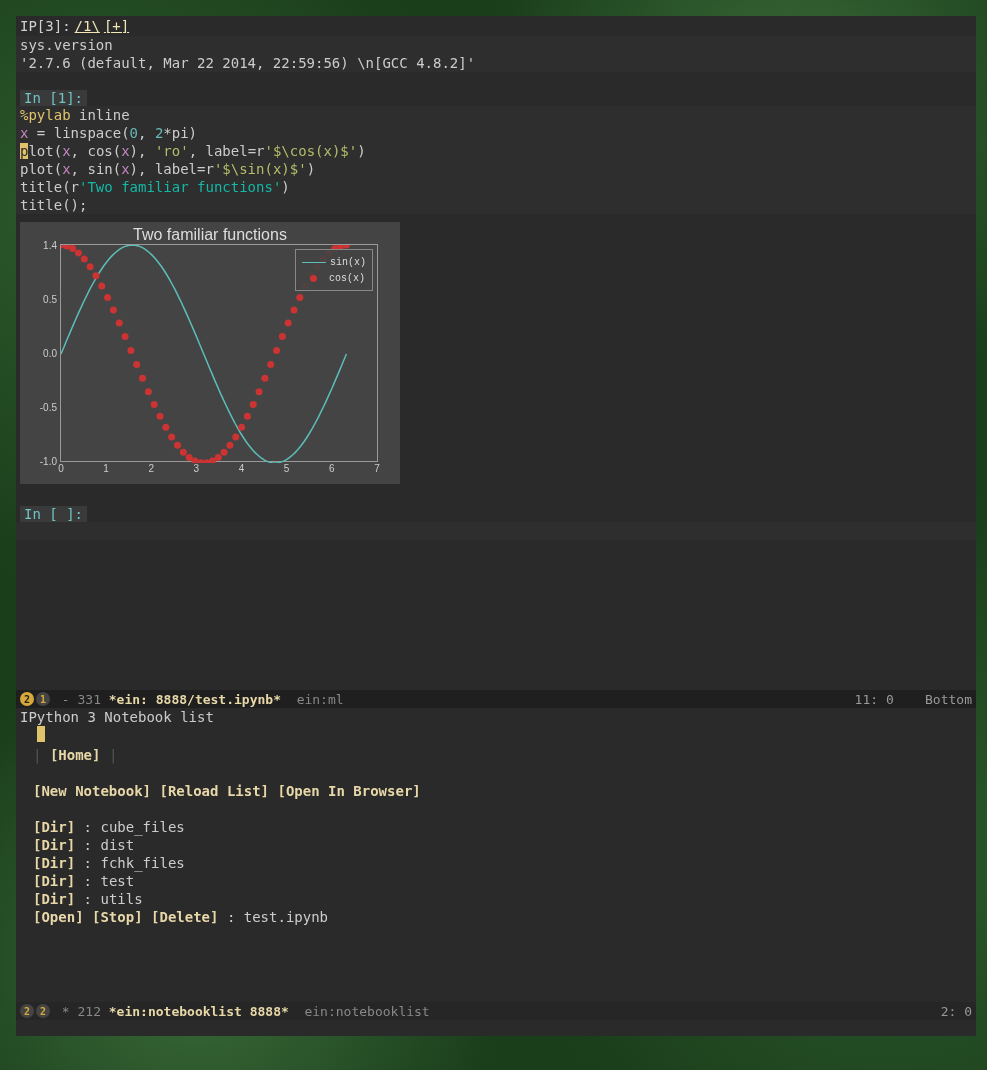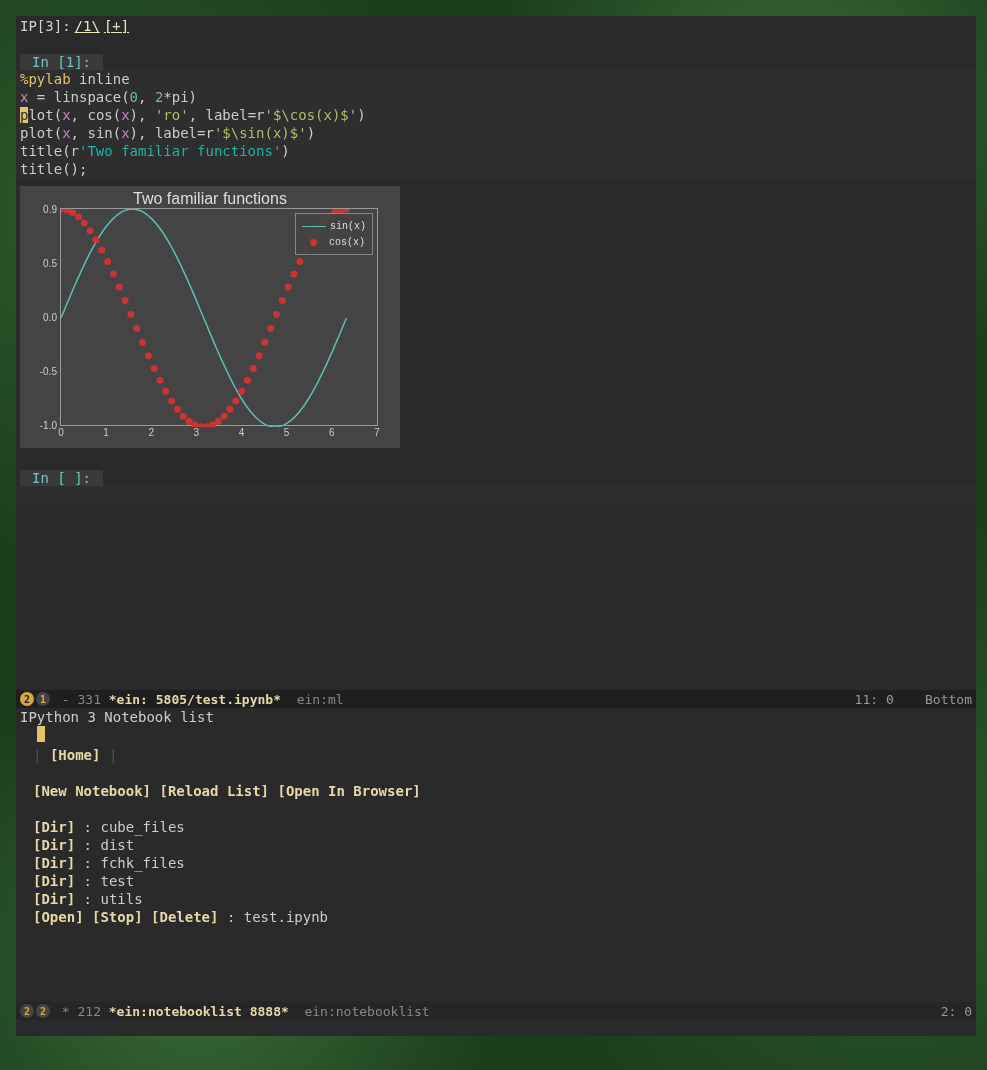--- a/index.html
+++ b/index.html
@@ -41,21 +41,21 @@
   display: flex;
   gap: 4px;
 }
 .tab-line .ip { color: #d0d0d0; }
 .tab-line .under { text-decoration: underline; color: #f0e6b8; }
 .cell-area { background: #2e2e2e; }
 .out-line { color: #ccc; padding: 0 4px; line-height: 18px; }
 .in-prompt {
   background: #3a3a3a;
   color: #6ec3c3;
-  padding: 0 12px;
+  padding: 0 4px;
   display: inline-block;
   margin: 0 0 0 4px;
 }
 .code-line { padding: 0 4px; line-height: 18px; white-space: pre; }
 .kw { color: #e0c46c; }
 .var { color: #c586c0; }
 .num { color: #65b8b8; }
 .str { color: #b5bd68; }
 .str2 { color: #14b8a6; }
 .plain { color: #ccc; }
@@ -153,20 +153,24 @@
 
 <div class="window">
 
   <div class="pane pane-top">
     <div class="tab-line">
       <span class="ip">IP[3]:</span>
       <span class="under">/1\</span>
       <span class="under">[+]</span>
     </div>
 
+    <div class="cell-area">
+      <div class="out-line">sys.version</div>
+      <div class="out-line">'2.7.6 (default, Mar 22 2014, 22:59:56) \n[GCC 4.8.2]'</div>
+    </div>
 
     <div style="height: 18px;"></div>
 
     <div>
       <span class="in-prompt">In [1]:</span>
       <div class="cell-area">
         <div class="code-line"><span class="kw">%pylab</span><span class="plain"> inline</span></div>
         <div class="code-line"><span class="var">x</span><span class="plain"> = linspace(</span><span class="num">0</span><span class="plain">, </span><span class="num">2</span><span class="plain">*pi)</span></div>
         <div class="code-line"><span class="cursor-box">p</span><span class="plain">lot(</span><span class="var">x</span><span class="plain">, cos(</span><span class="var">x</span><span class="plain">), </span><span class="str">'ro'</span><span class="plain">, label=r</span><span class="str">'$\cos(x)$'</span><span class="plain">)</span></div>
         <div class="code-line"><span class="plain">plot(</span><span class="var">x</span><span class="plain">, sin(</span><span class="var">x</span><span class="plain">), label=r</span><span class="str">'$\sin(x)$'</span><span class="plain">)</span></div>
@@ -227,21 +231,21 @@
                 <circle cx="250.48476935968998" cy="30.699920839347726" r="3.5" fill="#cc3333"></circle>
                 <circle cx="256.30999655410136" cy="21.64591521639275" r="3.5" fill="#cc3333"></circle>
                 <circle cx="262.1352237485128" cy="14.026261250550561" r="3.5" fill="#cc3333"></circle>
                 <circle cx="267.9604509429242" cy="7.966073449283613" r="3.5" fill="#cc3333"></circle>
                 <circle cx="273.7856781373356" cy="3.56485992874579" r="3.5" fill="#cc3333"></circle>
                 <circle cx="279.61090533174695" cy="0.894888493266194" r="3.5" fill="#cc3333"></circle>
                 <circle cx="285.43613252615836" cy="0" r="3.5" fill="#cc3333"></circle>
               </g>
           </svg>
           
-          <div class="y-tick" style="top:0%">0.9</div>
+          <div class="y-tick" style="top:0%">1.4</div>
           <div class="y-tick" style="top:25%">0.5</div>
           <div class="y-tick" style="top:50%">0.0</div>
           <div class="y-tick" style="top:75%">-0.5</div>
           <div class="y-tick" style="top:100%">-1.0</div>
           
           <div class="x-tick" style="left:0%">0</div>
           <div class="x-tick" style="left:14.28%">1</div>
           <div class="x-tick" style="left:28.56%">2</div>
           <div class="x-tick" style="left:42.84%">3</div>
           <div class="x-tick" style="left:57.12%">4</div>
@@ -267,21 +271,21 @@
     <div>
       <span class="in-prompt">In [ ]:</span>
       <div class="empty-cell-line"></div>
     </div>
   </div>
 
   <div class="modeline">
     <span class="ml-badge">2</span>
     <span class="ml-badge-alt" style="margin-left:2px;margin-right:4px;">1</span>
     <span> - 331 </span>
-    <span class="ml-buffer">*ein: 5805/test.ipynb*</span>
+    <span class="ml-buffer">*ein: 8888/test.ipynb*</span>
     <span class="ml-mode">  ein:ml</span>
     <span class="ml-right">
       <span>11: 0</span>    <span>Bottom</span>
     </span>
   </div>
 
   <div class="pane pane-bottom">
     <div class="nb-list-title">IPython 3 Notebook list</div>
     <div class="nb-line"><span class="nb-cursor"></span></div>
     <div class="nb-line"> <span class="separator">|</span> <span class="nb-button">[Home]</span> <span class="separator">|</span></div>

